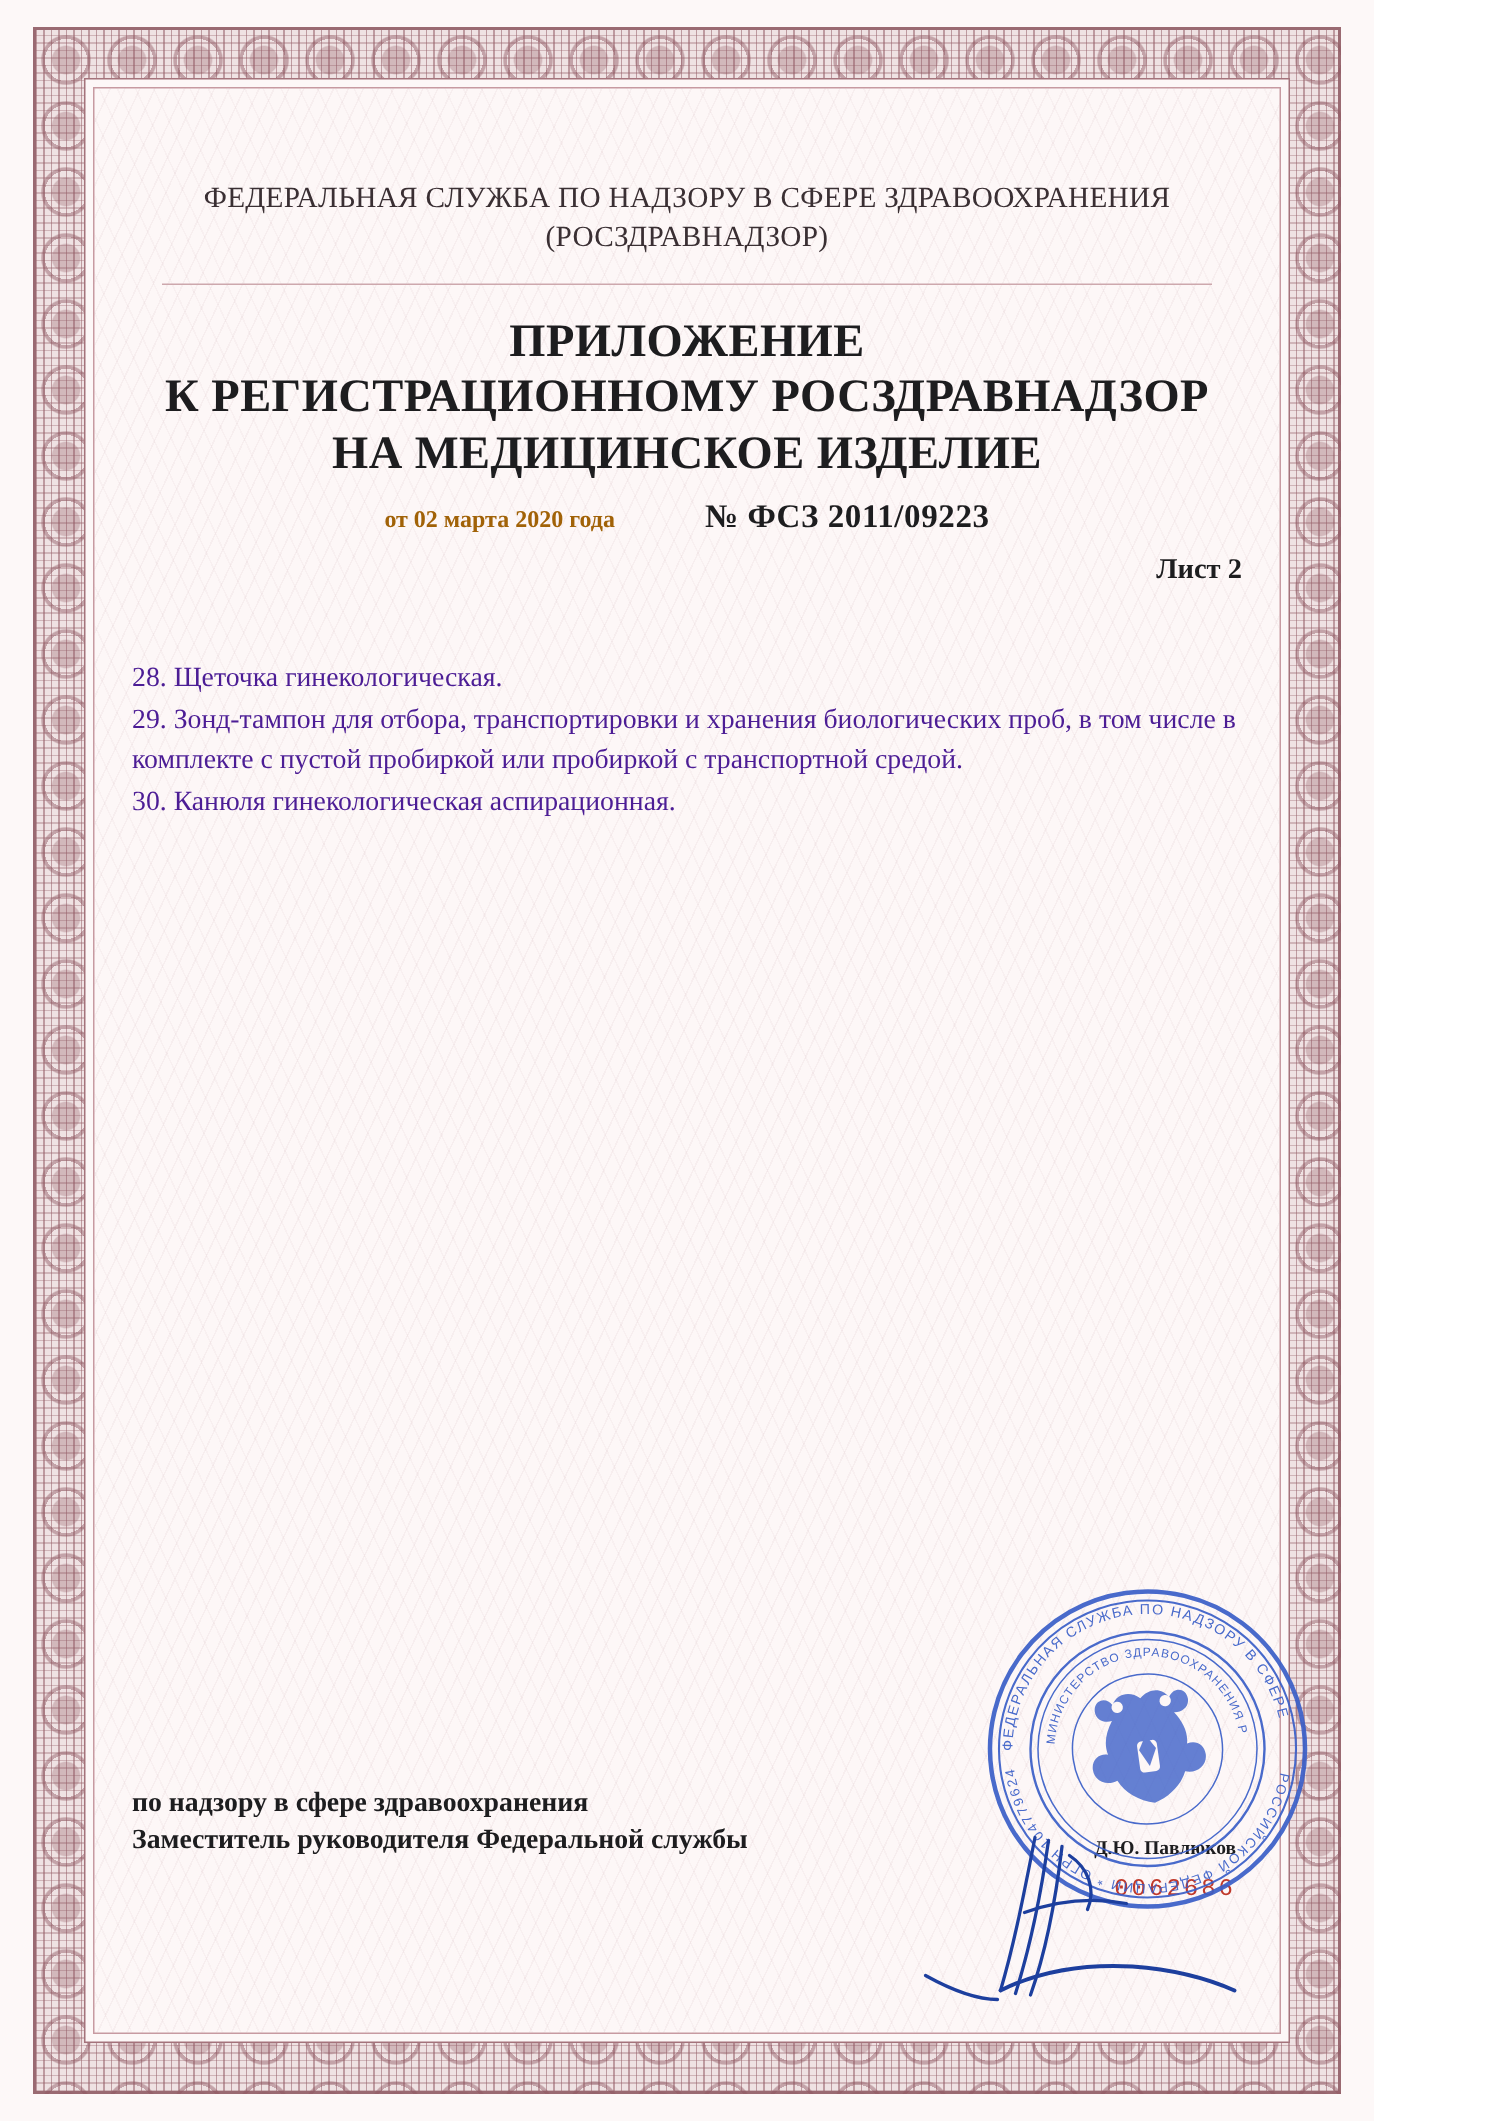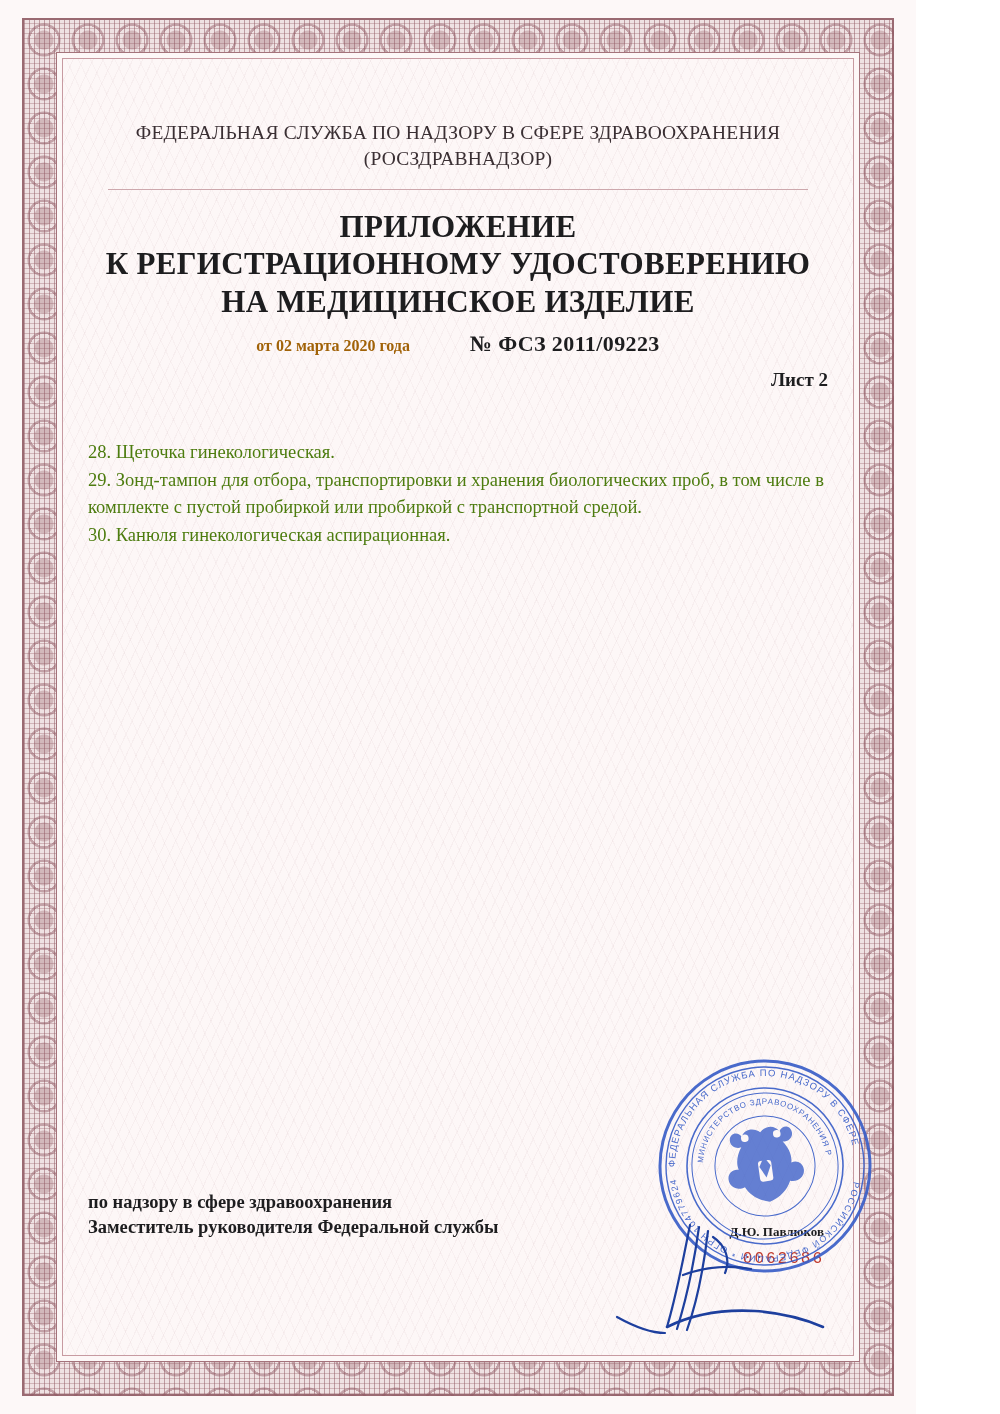--- a/index.html
+++ b/index.html
@@ -148,21 +148,21 @@
     padding-right: 8px;
     font-weight: bold;
     font-size: 19px;
     color: #1d1d1f;
   }
 
   .items {
     margin-top: 48px;
     padding-left: 8px;
     font-size: 18.5px;
-    color: #4d7c0f;
+    color: #4c1d95;
     line-height: 1.42;
   }
   .item { margin-bottom: 2px; text-align: left; }
 
   
   .signature-block {
     position: absolute;
     left: 8px;
     right: 0px;
     bottom: 66px;
@@ -229,21 +229,21 @@
 
     <div class="agency">
       <span class="l1">ФЕДЕРАЛЬНАЯ СЛУЖБА ПО НАДЗОРУ В СФЕРЕ ЗДРАВООХРАНЕНИЯ</span>
       <span class="l2">(РОСЗДРАВНАДЗОР)</span>
     </div>
 
     <div class="rule"></div>
 
     <div class="title">
       <span class="t1">ПРИЛОЖЕНИЕ</span>
-      <span class="t2">К РЕГИСТРАЦИОННОМУ УДОСТОВЕРЕНИЮ</span>
+      <span class="t2">К РЕГИСТРАЦИОННОМУ РОСЗДРАВНАДЗОР</span>
       <span class="t3">НА МЕДИЦИНСКОЕ ИЗДЕЛИЕ</span>
     </div>
 
     <div class="daterow">
       <div class="date">от  02 марта 2020 года</div>
       <div class="regnum">№  ФСЗ 2011/09223</div>
     </div>
 
     <div class="sheet">Лист  2</div>
 

